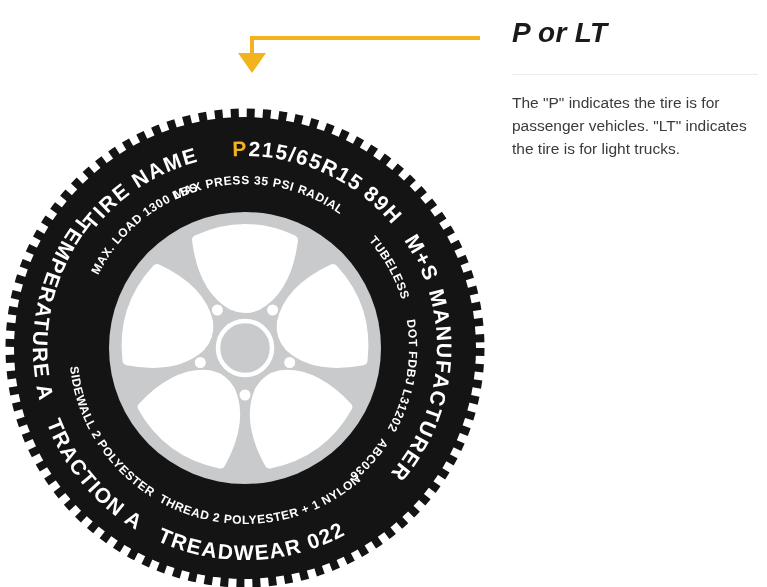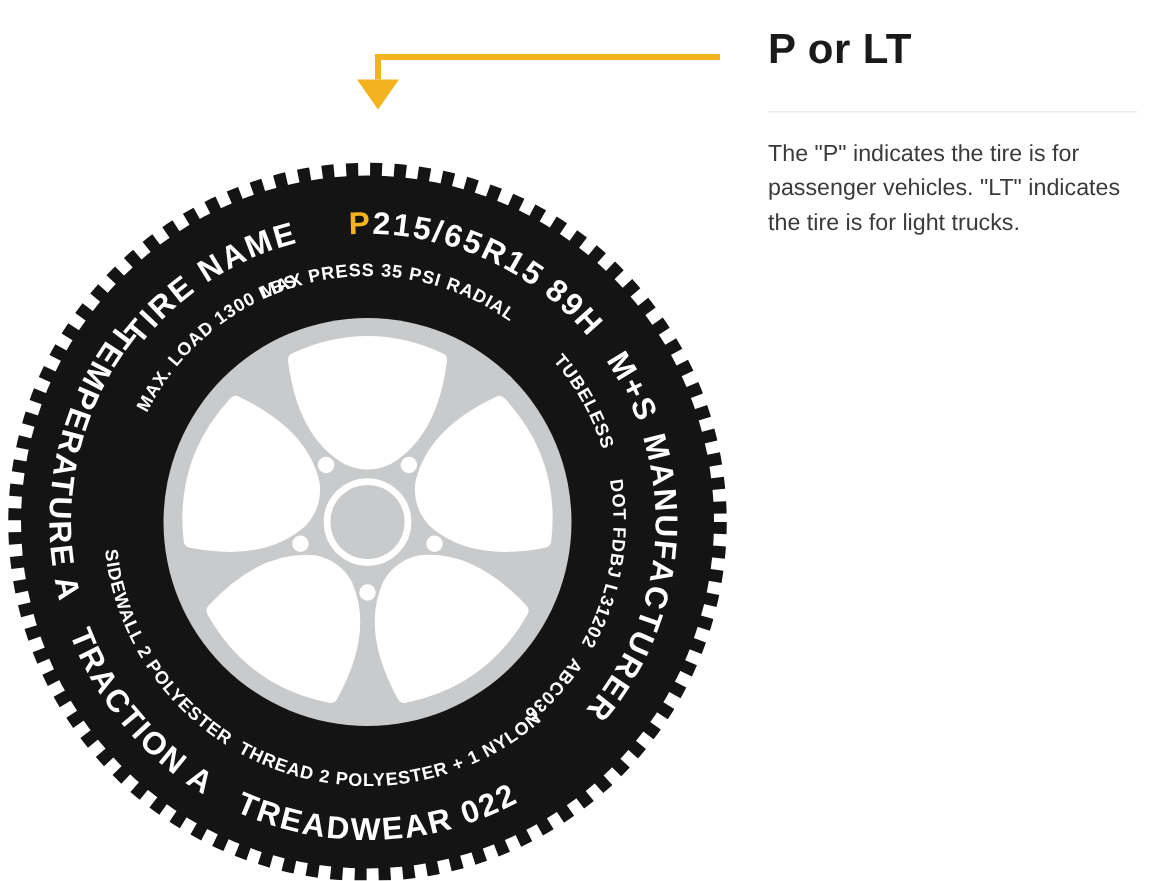--- a/index.html
+++ b/index.html
@@ -4,21 +4,21 @@
 <style>
   html,body{margin:0;padding:0;background:#fff;}
   .stage{position:relative;width:767px;height:587px;background:#ffffff;overflow:hidden;
          font-family:"Liberation Sans","DejaVu Sans",sans-serif;}
   .scene{position:absolute;left:0;top:0;}
   .tire-lg{font-family:"Liberation Sans","DejaVu Sans",sans-serif;font-weight:700;
            font-size:21px;letter-spacing:1.5px;fill:#ffffff;}
   .tire-sm{font-family:"Liberation Sans","DejaVu Sans",sans-serif;font-weight:700;
            font-size:12px;letter-spacing:0.6px;fill:#ffffff;}
   .panel{position:absolute;left:512px;top:16px;width:246px;}
-  .panel h1{margin:0;font-size:28px;line-height:1.2;font-weight:700;color:#1a1a1a;letter-spacing:0.3px;}
+  .panel h1{margin:0;font-size:28px;line-height:1.2;font-weight:700;color:#1a1a1a;letter-spacing:0.3px;font-style:italic;}
   .panel .divider{margin-top:24px;border-top:1px solid #ececec;height:0;}
   .panel p{margin:16px 0 0 0;font-size:15.5px;line-height:1.5;color:#3a3a3a;}
 </style>
 </head>
 <body>
 
 <div class="stage">
 
   <svg class="scene" width="767" height="587" viewBox="0 0 767 587" xmlns="http://www.w3.org/2000/svg" xmlns:xlink="http://www.w3.org/1999/xlink">
 

